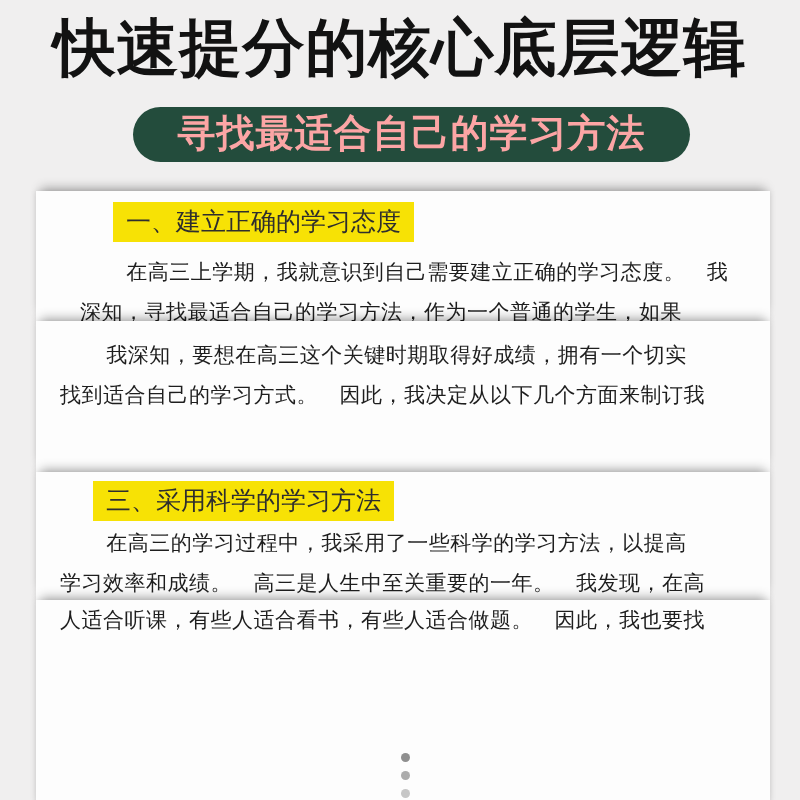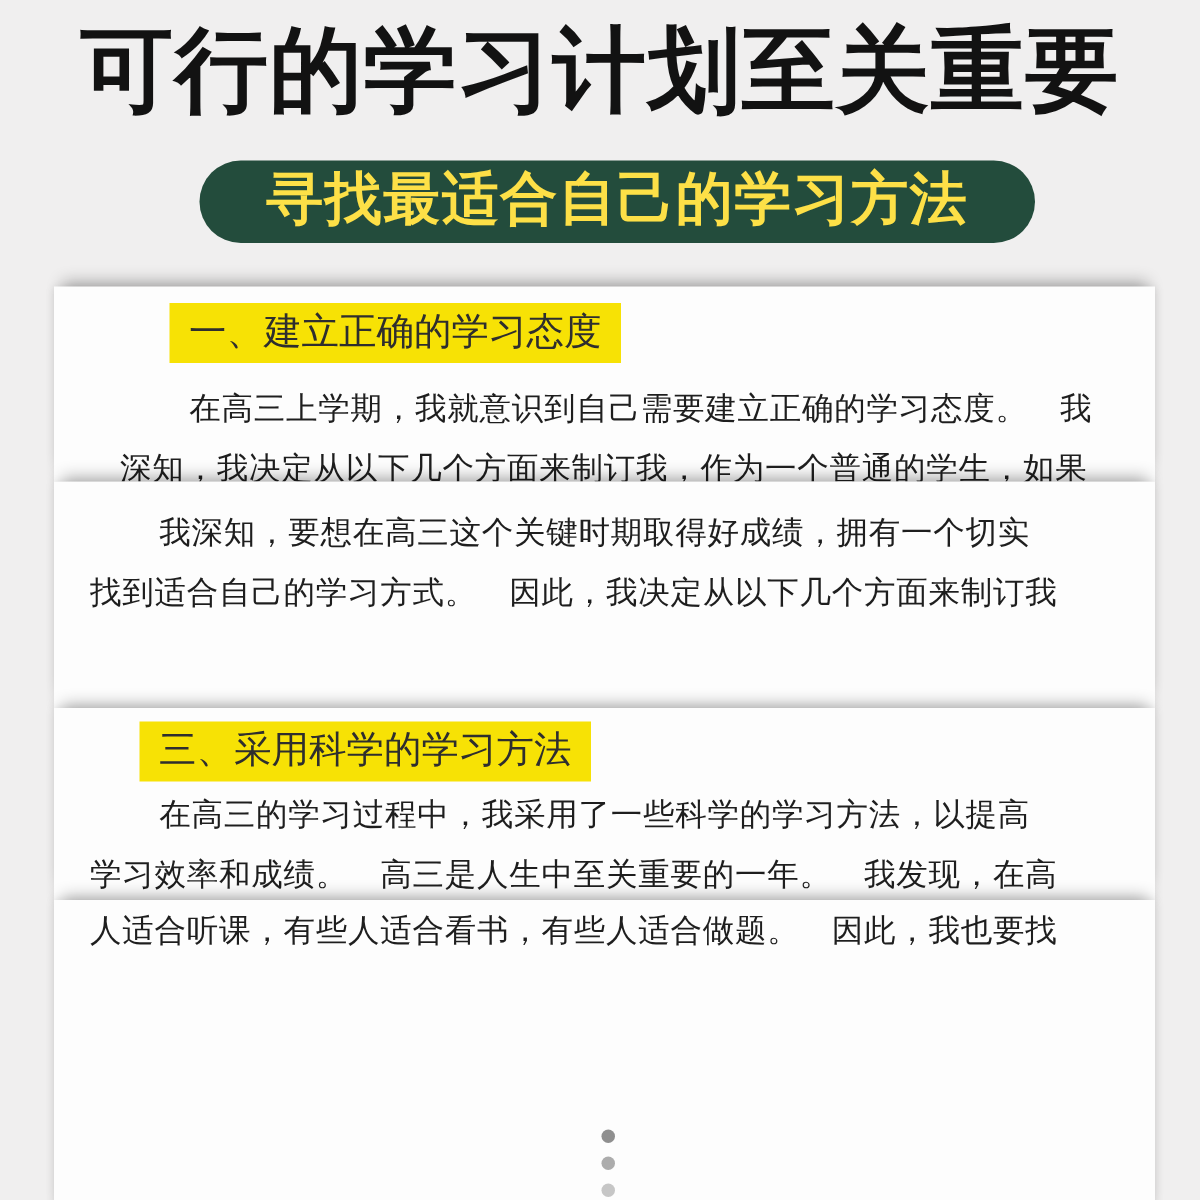--- a/index.html
+++ b/index.html
@@ -33,21 +33,21 @@
 
   .banner {
     position: absolute;
     left: 133px; top: 93px;
     width: 557px; height: 55px;
     background: var(--green);
     border-radius: 28px;
     display: flex; align-items: center; justify-content: center;
   }
   .banner-text {
-    color: #fde047;
+    color: #fca5a5;
     font-size: 38px;
     font-weight: 700;
     letter-spacing: 1px;
     line-height: 1;
     padding-bottom: 4px;
   }
 
   .cards {
     position: absolute;
     left: 36px; top: 177px;
@@ -103,32 +103,32 @@
     width: 9px; height: 9px;
     border-radius: 50%;
     margin-bottom: 9px;
   }
 </style>
 </head>
 <body>
 
 <div class="page">
 
-  <h1 class="title">可行的学习计划至关重要</h1>
+  <h1 class="title">快速提分的核心底层逻辑</h1>
 
   <div class="banner">
     <span class="banner-text">寻找最适合自己的学习方法</span>
   </div>
 
   <div class="cards">
 
     <section class="card card-1">
       <div class="heading">一、建立正确的学习态度</div>
       <p class="line indent">在高三上学期，我就意识到自己需要建立正确的学习态度。　我</p>
-      <p class="line">深知，我决定从以下几个方面来制订我，作为一个普通的学生，如果</p>
+      <p class="line">深知，寻找最适合自己的学习方法，作为一个普通的学生，如果</p>
     </section>
 
     <section class="card card-2">
       <p class="line indent">我深知，要想在高三这个关键时期取得好成绩，拥有一个切实</p>
       <p class="line">找到适合自己的学习方式。　因此，我决定从以下几个方面来制订我</p>
     </section>
 
     <section class="card card-3">
       <div class="heading">三、采用科学的学习方法</div>
       <p class="line indent">在高三的学习过程中，我采用了一些科学的学习方法，以提高</p>

